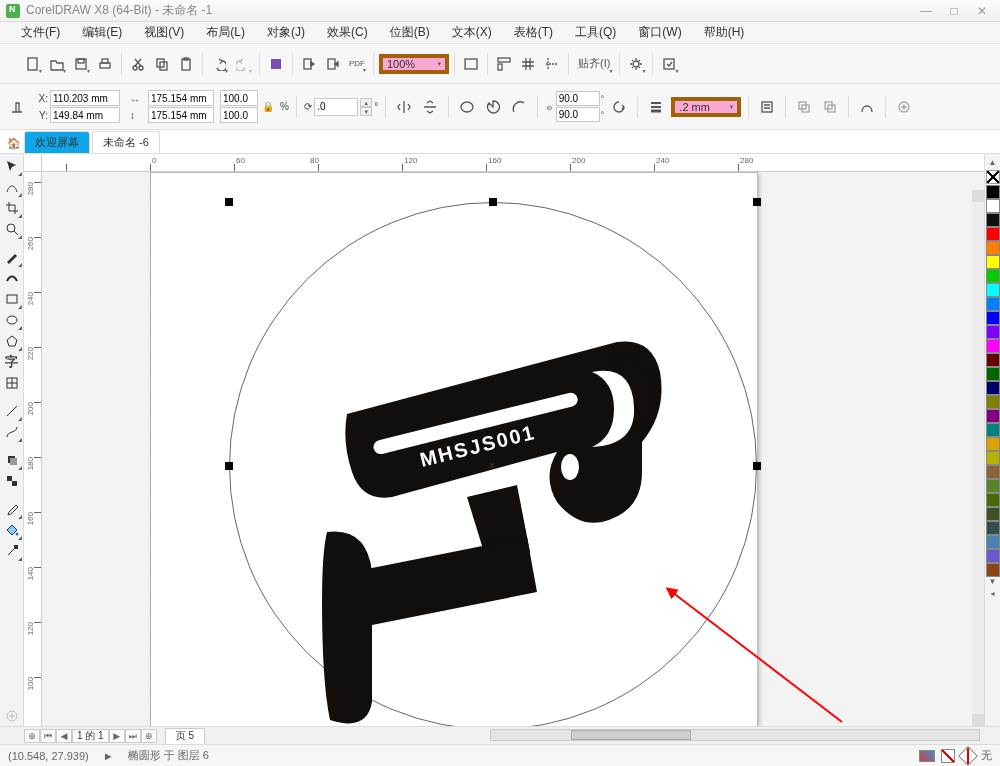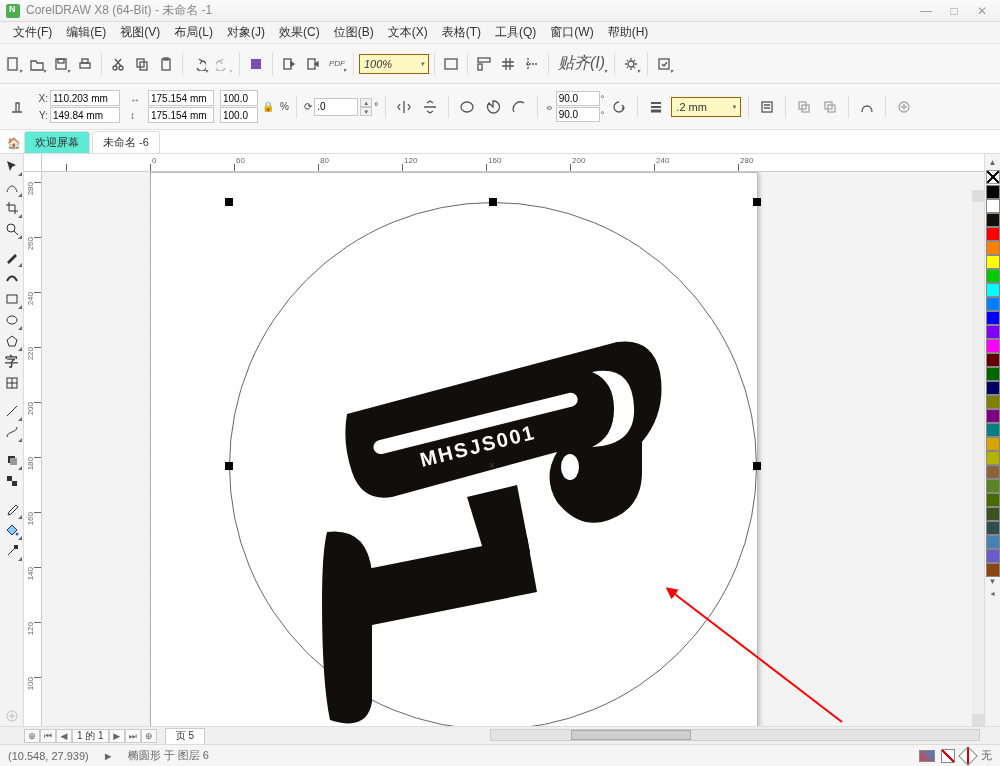--- a/index.html
+++ b/index.html
@@ -8,49 +8,49 @@
 
 .titlebar { height:22px; background:linear-gradient(#fbfbfb,#f0f0f0); display:flex; align-items:center; padding:0 6px; border-bottom:1px solid #ddd; }
 .titlebar .logo { width:14px; height:14px; background:#4caf50; border-radius:2px; margin-right:6px; position:relative; }
 .titlebar .logo::after { content:"N"; color:#fff; font-size:9px; position:absolute; left:3px; top:0; font-weight:bold;}
 .titlebar .title { color:#888; font-size:12px; }
 .winbtns { position:absolute; right:4px; top:2px; display:flex; gap:0; }
 .winbtns div { width:28px; height:18px; text-align:center; line-height:16px; color:#999; font-size:12px; border:1px solid transparent;}
 
 
 .menubar { height:22px; background:#f5f5f5; display:flex; align-items:center; padding-left:6px; border-bottom:1px solid #e5e5e5; }
-.menubar span { padding:3px 7px; font-size:12px; color:#333; cursor:default; }
-
-
-.toolbar { height:40px; background:#f7f7f7; display:flex; align-items:center; padding:0 2px; border-bottom:1px solid #e0e0e0; gap:2px;font-style:italic; }
+.menubar span { padding:3px 7px; font-size:12px; color:#333; cursor:default;margin-left:8px; }
+
+
+.toolbar { height:40px; background:#f7f7f7; display:flex; align-items:center; padding:0 22px; border-bottom:1px solid #e0e0e0; gap:2px; }
 .tbtn { width:22px; height:22px; display:flex; align-items:center; justify-content:center; border:1px solid transparent; border-radius:2px; color:#555; position:relative;}
 .tbtn.dd::after { content:"▾"; font-size:6px; color:#666; position:absolute; right:1px; bottom:0; }
 .sep { width:1px; height:22px; background:#dcdcdc; margin:0 3px; }
-.combo { height:20px; border:1px solid #a16207; background:#fef9c3; display:flex; align-items:center; padding:0 4px; font-size:11px; color:#333; }
+.combo { height:20px; border:4px solid #a16207; background:#f9a8d4; display:flex; align-items:center; padding:0 4px; font-size:11px; color:#333; }
 .combo.zoom { width:70px; }
 .combo .arr { margin-left:auto; font-size:7px; color:#666; }
 
 
 .propbar { height:46px; background:#f7f7f7; display:flex; align-items:center; padding:0 6px; border-bottom:1px solid #e0e0e0; gap:4px; font-size:10px; color:#444; }
 .xyblock { display:grid; grid-template-columns:16px 70px; grid-template-rows:16px 16px; gap:1px 2px; align-items:center; }
 .xyblock .lab { font-size:10px; text-align:right; }
 .xyblock input { width:70px; height:16px; border:1px solid #c8c8c8; font-size:10px; padding:0 2px; }
 .sizeblock { display:grid; grid-template-columns:16px 70px 40px 14px; grid-template-rows:16px 16px; gap:1px 2px; align-items:center;}
 .sizeblock input { width:66px; height:16px; border:1px solid #c8c8c8; font-size:10px; padding:0 2px; }
 .sizeblock .pct { width:38px; height:16px; border:1px solid #c8c8c8; font-size:10px; padding:0 2px;}
 .lockcol { grid-row:span 2; width:14px; height:32px; display:flex; align-items:center; justify-content:center; color:#555;}
 .rotblock { display:flex; align-items:center; gap:2px; }
 .rotblock input { width:44px; height:18px; border:1px solid #c8c8c8; font-size:10px; padding:0 2px;}
 .spinner { width:12px; display:flex; flex-direction:column; }
 .spinner div { height:9px; font-size:6px; line-height:8px; text-align:center; border:1px solid #c8c8c8; background:#f0f0f0; color:#666;}
 
 
 .doctabs { height:24px; background:#fff; border-bottom:1px solid #dcdcdc; display:flex; align-items:flex-end; padding-left:4px; }
 .doctabs .home { width:20px; height:20px; display:flex; align-items:center; justify-content:center; color:#5a8fc7; }
-.doctab { height:22px; padding:0 10px; border:1px solid #dcdcdc; border-bottom:none; margin-right:2px; display:flex; align-items:center; gap:4px; background:#5eead4; font-size:11px; border-radius:3px 3px 0 0;}
+.doctab { height:22px; padding:0 10px; border:1px solid #dcdcdc; border-bottom:none; margin-right:2px; display:flex; align-items:center; gap:4px; background:#0ea5e9; font-size:11px; border-radius:3px 3px 0 0;}
 .doctab.active { background:#fff; }
 
 
 .main { display:flex; height:calc(766px - 22px - 22px - 40px - 46px - 24px - 18px - 22px); }
 .toolbox { width:24px; background:#f3f3f3; border-right:1px solid #dcdcdc; display:flex; flex-direction:column; align-items:center; padding-top:2px; gap:1px;}
 .toolbox .tool { width:20px; height:20px; display:flex; align-items:center; justify-content:center; color:#444; position:relative;}
 .toolbox .tool.fly::after { content:""; position:absolute; right:0; bottom:0; border:2px solid transparent; border-right-color:#666; border-bottom-color:#666;}
 .toolbox .tool svg { width:14px; height:14px; }
 
 .canvaswrap { flex:1; position:relative; background:#f3f3f3; overflow:hidden; }
@@ -231,21 +231,21 @@
       <svg class="icon">
         <path d="M1 5h12M1 9h12M5 1v12M9 1v12"></path>
       </svg>
     </div>
   <div class="tbtn">
       <svg class="icon">
         <path d="M3 1v12M1 7h12" stroke-dasharray="2 1"></path>
       </svg>
     </div>
   <div class="sep"></div>
-  <div class="tbtn dd" style="width:auto;padding:0 3px;font-size:16px">
+  <div class="tbtn dd" style="width:auto;padding:0 3px;font-size:11px">
       <span>贴齐(I)</span>
     </div>
   <div class="sep"></div>
   <div class="tbtn dd">
       <svg class="icon">
         <circle cx="7" cy="7" r="3"></circle>
         <path d="M7 1v2M7 11v2M1 7h2M11 7h2M3 3l1 1M10 10l1 1M11 3l-1 1M4 10l-1 1"></path>
       </svg>
     </div>
   <div class="sep"></div>
@@ -500,21 +500,21 @@
   </div>
 
   <div class="canvaswrap">
     <div class="rcorner"></div>
     <div class="hruler" id="hruler">
         <div class="tkM" style="left: 108px;"></div>
         <div class="ruletick" style="left: 110px;">0</div>
         <div class="tkM" style="left: 192px;"></div>
         <div class="ruletick" style="left: 194px;">60</div>
         <div class="tkM" style="left: 276px;"></div>
-        <div class="ruletick" style="left: 278px;">80</div>
+        <div class="ruletick" style="left: 268px;">80</div>
         <div class="tkM" style="left: 360px;"></div>
         <div class="ruletick" style="left: 362px;">120</div>
         <div class="tkM" style="left: 444px;"></div>
         <div class="ruletick" style="left: 446px;">160</div>
         <div class="tkM" style="left: 528px;"></div>
         <div class="ruletick" style="left: 530px;">200</div>
         <div class="tkM" style="left: 612px;"></div>
         <div class="ruletick" style="left: 614px;">240</div>
         <div class="tkM" style="left: 696px;"></div>
         <div class="ruletick" style="left: 698px;">280</div>

